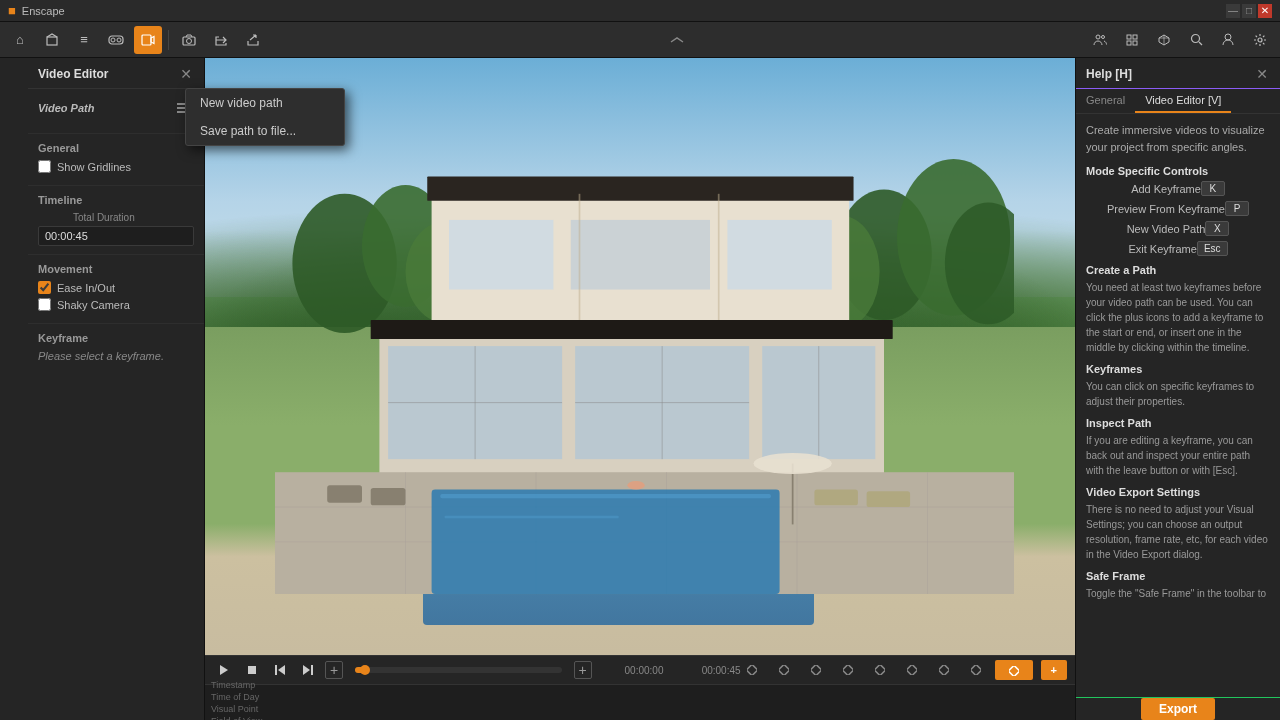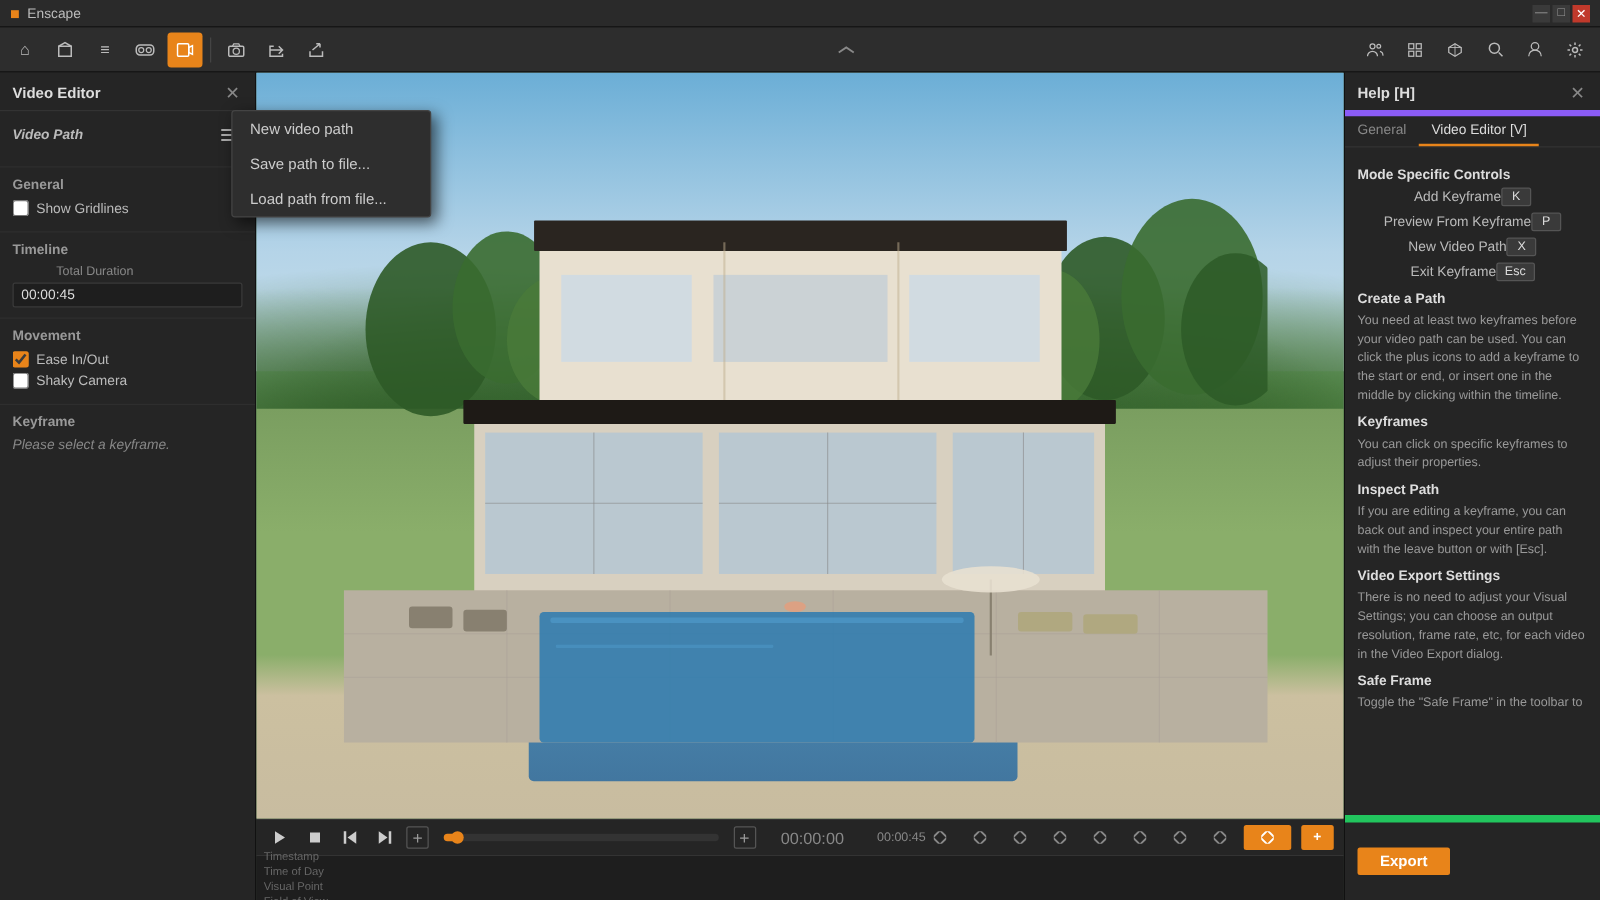--- a/index.html
+++ b/index.html
@@ -71,20 +71,21 @@
     }
 
     
     .left-panel {
       width: 205px;
       background: #252525;
       border-right: 1px solid #111;
       display: flex;
       flex-direction: column;
       flex-shrink: 0;
+      padding-left: 28px;
     }
     .panel-header {
       display: flex;
       align-items: center;
       justify-content: space-between;
       padding: 8px 10px 6px;
       border-bottom: 1px solid #333;
     }
     .panel-title {
       font-size: 12px;
@@ -345,21 +346,21 @@
       display: flex;
       flex-direction: column;
       flex-shrink: 0;
       overflow-y: auto;
     }
     .help-header {
       display: flex;
       align-items: center;
       justify-content: space-between;
       padding: 8px 10px 6px;
-      border-bottom: 5px solid #8b5cf6;
+      border-bottom: 1px solid #8b5cf6;
     }
     .help-title {
       font-size: 12px;
       font-weight: 600;
       color: #ddd;
     }
     .help-tabs {
       display: flex;
       border-bottom: 1px solid #333;
     }
@@ -588,21 +589,20 @@
 
     <div class="keyframe-section">
       <div class="section-label">Keyframe</div>
       <div class="keyframe-msg">Please select a keyframe.</div>
     </div>
   </div>
 
   <div class="dropdown-menu">
     <div class="dropdown-item">New video path</div>
     <div class="dropdown-item">Save path to file...</div>
-    <div class="dropdown-item">Load path from file...</div>
   </div>
 
   <div class="viewport">
 
     <div class="viewport-image">
       <div class="scene-bg">
 
         <div class="sky"></div>
 
         <div class="trees-bg"></div>
@@ -706,21 +706,21 @@
         <button class="add-btn">+</button>
 
         <div class="timeline-bar">
           <div class="timeline-progress"></div>
           <div class="timeline-thumb"></div>
         </div>
 
         <button class="add-btn">+</button>
 
         <div style="width:8px;"></div>
-        <span style="font-size:13px; color:#888; min-width:55px;">00:00:00</span>
+        <span style="font-size:10px; color:#888; min-width:55px;margin-left:13px;">00:00:00</span>
         <span style="font-size:10px; color:#888; min-width:55px; text-align:right;">00:00:45</span>
 
         <div style="display:flex; gap:22px; align-items:center; margin-left:auto;">
           <svg width="10" height="10" viewBox="0 0 10 10" style="cursor:pointer;">
               <rect x="1" y="1" width="8" height="8" transform="rotate(45 5 5)" fill="none" stroke="#888" stroke-width="1.5"></rect>
             </svg>
           <svg width="10" height="10" viewBox="0 0 10 10" style="cursor:pointer;">
               <rect x="1" y="1" width="8" height="8" transform="rotate(45 5 5)" fill="none" stroke="#888" stroke-width="1.5"></rect>
             </svg>
           <svg width="10" height="10" viewBox="0 0 10 10" style="cursor:pointer;">
@@ -771,20 +771,21 @@
       <span class="help-title">Help [H]</span>
       <button class="panel-close-btn">✕</button>
     </div>
 
     <div class="help-tabs">
       <div class="help-tab">General</div>
       <div class="help-tab active">Video Editor [V]</div>
     </div>
 
     <div class="help-content">
+      <div class="help-intro">Create immersive videos to visualize your project from specific angles.</div>
 
       <div class="help-section-title">Mode Specific Controls</div>
       <div class="shortcut-row">
         <span class="shortcut-label">Add Keyframe</span>
         <span class="shortcut-key">K</span>
       </div>
       <div class="shortcut-row">
         <span class="shortcut-label">Preview From Keyframe</span>
         <span class="shortcut-key">P</span>
       </div>
@@ -806,17 +807,17 @@
       <div class="help-section-title">Inspect Path</div>
       <div class="help-text">If you are editing a keyframe, you can back out and inspect your entire path with the leave button or with [Esc].</div>
 
       <div class="help-section-title">Video Export Settings</div>
       <div class="help-text">There is no need to adjust your Visual Settings; you can choose an output resolution, frame rate, etc, for each video in the Video Export dialog.</div>
 
       <div class="help-section-title">Safe Frame</div>
       <div class="help-text">Toggle the "Safe Frame" in the toolbar to</div>
     </div>
 
-    <div style="padding: 20px 10px; border-top: 6px solid #22c55e; display:flex; justify-content:flex-start;">
+    <div style="padding: 0 10px; border-top: 1px solid #22c55e; display:flex; justify-content:center;">
       <button class="export-btn">Export</button>
     </div>
   </div>
 </div>
 
 </body></html>

